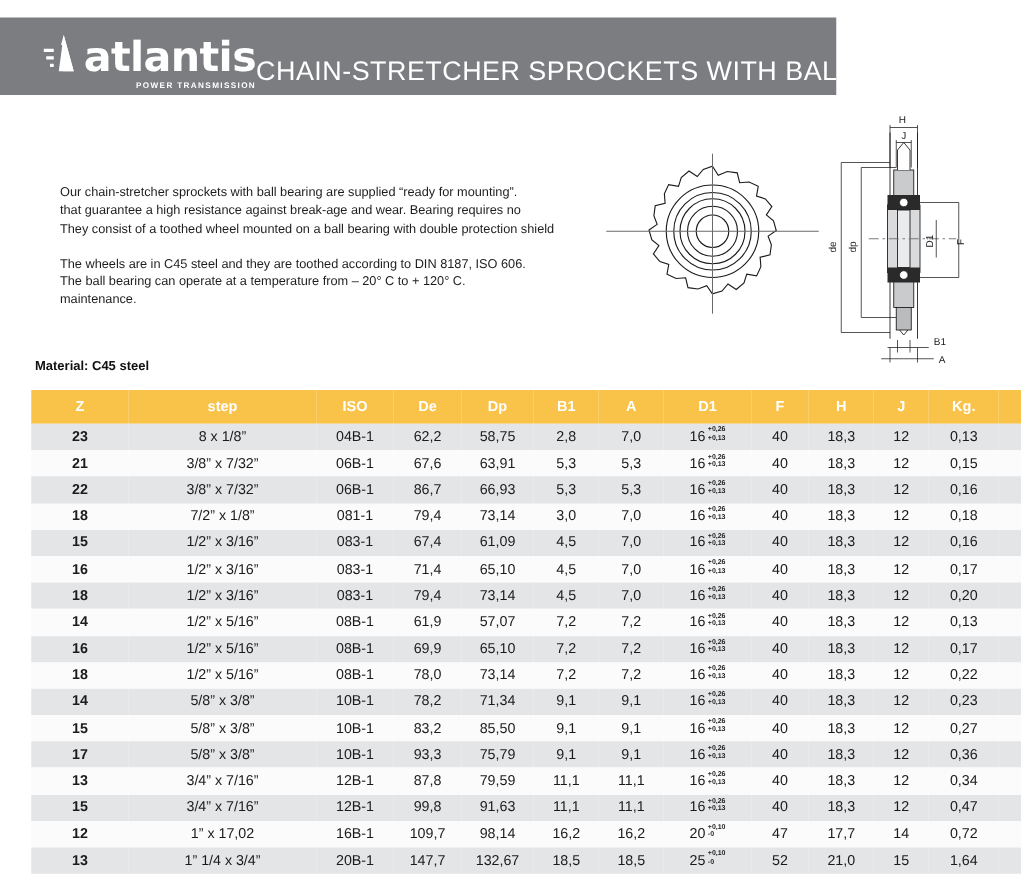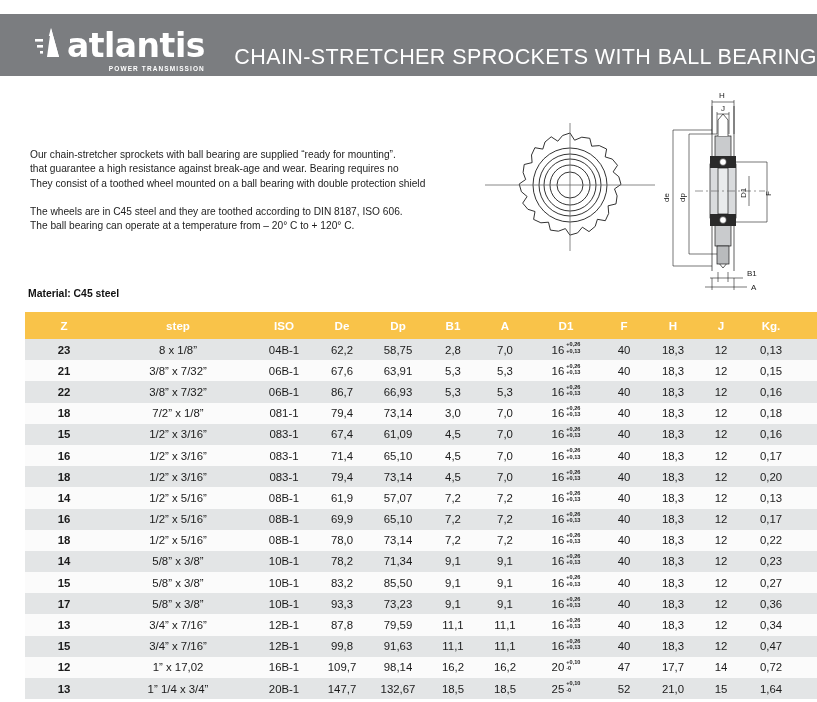--- a/index.html
+++ b/index.html
@@ -11,21 +11,21 @@
     font-family: "Liberation Sans", sans-serif;
     color: #1b1b1b;
     overflow: hidden;
     position: relative;
   }
 
   
   .header {
     position: absolute;
     left: 0; top: 14px;
-    width: 817px; height: 62px;
+    width: 669px; height: 62px;
     background: #7b7d80;
     display: flex;
     align-items: center;
   }
   .logo-block {
     width: 240px;
     padding-left: 34px;
     display: flex;
     align-items: flex-end;
     gap: 7px;
@@ -63,21 +63,21 @@
     color: #ffffff;
     letter-spacing: 0.4px;
     font-weight: 400;
     white-space: nowrap;
     margin-top: 24px;
   }
 
   
   .intro {
     position: absolute;
-    left: 30px; top: 148px;
+    left: 48px; top: 148px;
     width: 430px;
     font-size: 10.2px;
     line-height: 14.3px;
     color: #1d1d1d;
   }
   .intro p { margin: 0; }
   .intro .gap { height: 14px; }
 
   
   .sprocket-view {
@@ -196,20 +196,21 @@
   <div class="header-title">CHAIN-STRETCHER SPROCKETS WITH BALL BEARING</div>
 </div>
 
 <div class="intro">
   <p>Our chain-stretcher sprockets with ball bearing are supplied “ready for mounting”.</p>
   <p>that guarantee a high resistance against break-age and wear. Bearing requires no</p>
   <p>They consist of a toothed wheel mounted on a ball bearing with double protection shield</p>
   <div class="gap"></div>
   <p>The wheels are in C45 steel and they are toothed according to DIN 8187, ISO 606.</p>
   <p>The ball bearing can operate at a temperature from – 20° C to + 120° C.</p>
+  <p>maintenance.</p>
 </div>
 
 <div class="sprocket-view">
   <svg width="200" height="175" viewBox="0 0 200 175">
     <g stroke="#1b1b1b" fill="none" stroke-width="0.9">
       <path id="teeth" d="M100,26
         L104.6,33.2 L111.8,30.2 L119.8,31.3 L121.7,39.2 L129.3,38.6 L136.6,42.0 L135.2,49.9
         L142.3,52.1 L147.5,58.3 L143.1,64.9 L148.8,69.7 L151.0,77.4 L144.5,81.9 L147.1,88.9
         L146.0,96.9 L138.1,98.8 L138.7,106.4 L135.3,113.7 L127.4,112.3 L125.2,119.4
         L119.0,124.6 L112.4,120.2 L107.6,125.9 L99.9,128.1 L95.4,121.6 L88.4,124.2
@@ -589,21 +590,21 @@
           <td>18,3</td>
           <td>12</td>
           <td>0,27</td>
           <td></td>
         </tr>
         <tr>
           <td class="c-z">17</td>
           <td class="c-step">5/8”  x  3/8”</td>
           <td>10B-1</td>
           <td>93,3</td>
-          <td>73,23</td>
+          <td>75,79</td>
           <td>9,1</td>
           <td>9,1</td>
           <td><span class="tol">
               <span>16</span>
               <span class="tol-stack">
                 <span>+0,26</span>
                 <span>+0,13</span>
               </span>
             </span></td>
           <td>40</td>

